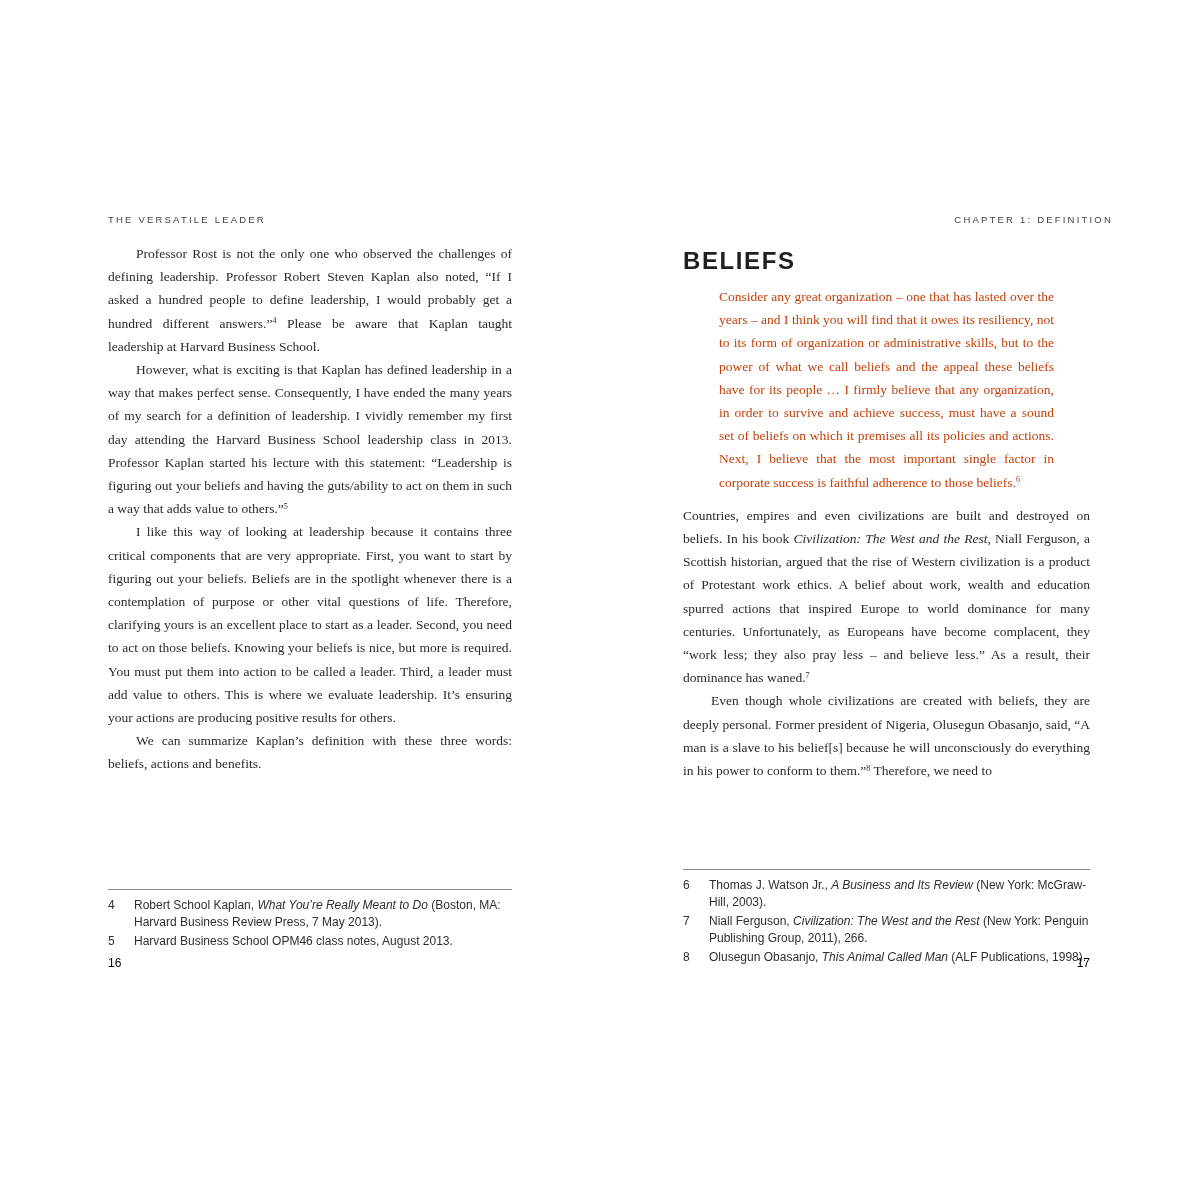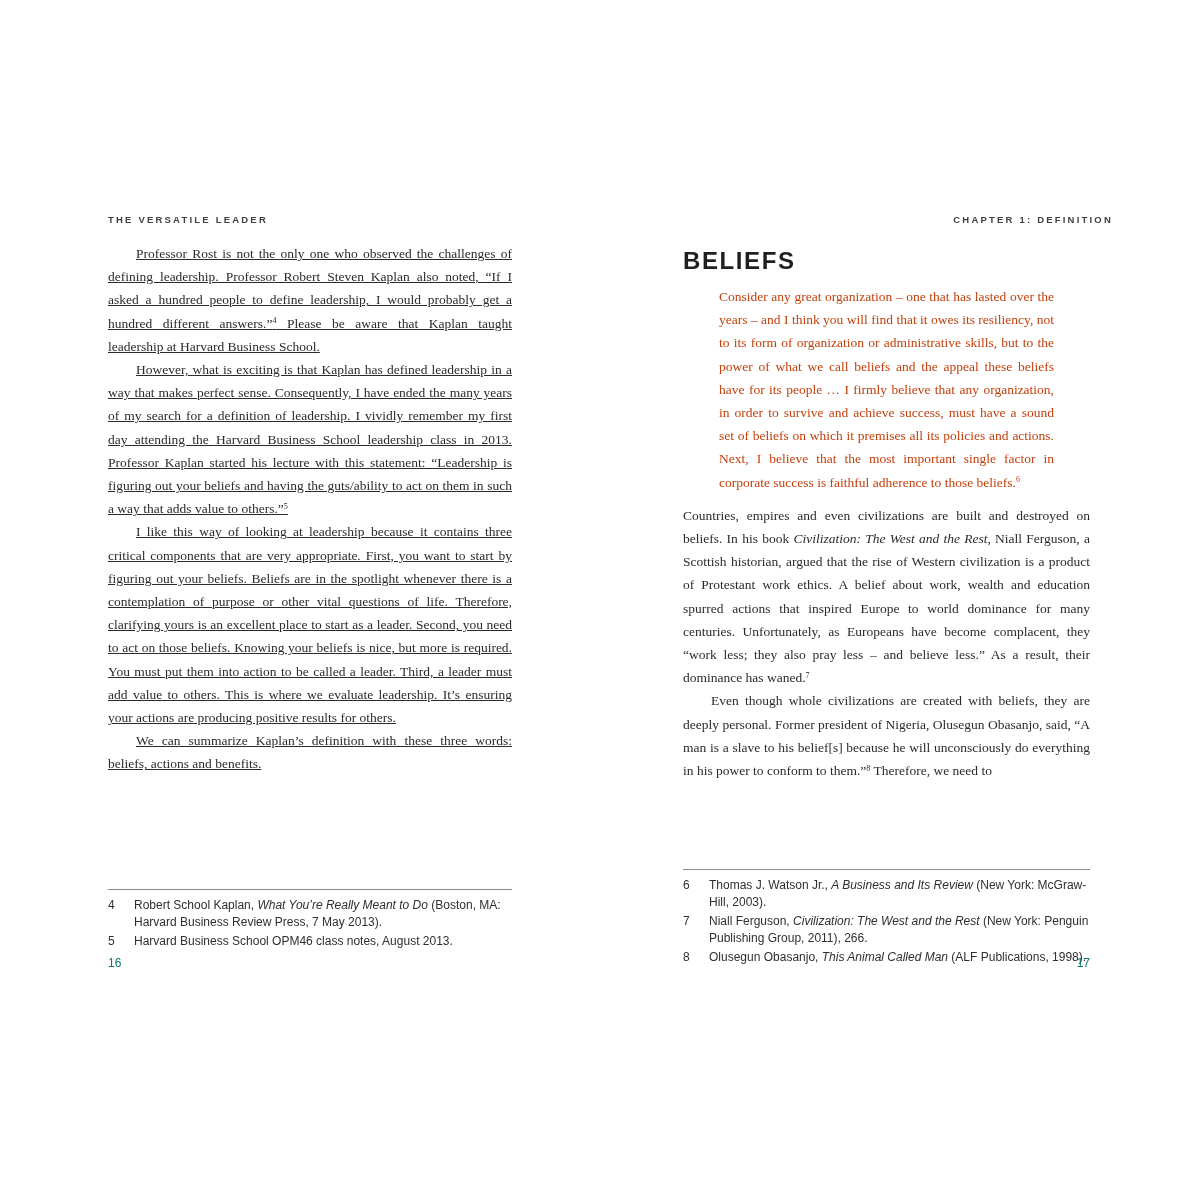--- a/index.html
+++ b/index.html
@@ -11,31 +11,31 @@
     font-family: "Liberation Serif", serif;
     color: #2b2b2b;
     overflow: hidden;
   }
   
   .runhead {
     position: absolute;
     top: 214px;
     font-family: "Liberation Sans", sans-serif;
     font-size: 9.5px;
-    font-weight: 700;
+    font-weight: 400;
     letter-spacing: 2.2px;
     color: #3f3f3f;
     white-space: nowrap;
   }
   .rh-left  { left: 108px; width: 404px; }
   .rh-right { left: 706px; width: 407px; text-align: right; }
 
   
   .body-col { position: absolute; }
-  .col-left  { left: 108px; top: 242px; width: 404px; text-decoration: underline; }
+  .col-left  { left: 108px; top: 242px; width: 404px; }
   .col-right { left: 683px; top: 250px; width: 407px; }
 
   p.para {
     margin: 0;
     font-size: 13.5px;
     line-height: 23.2px;
     text-align: justify;
     color: #2b2b2b;
   }
   p.ind { text-indent: 28px; }
@@ -76,21 +76,21 @@
   .fn { display: flex; margin-bottom: 2px; }
   .fn-num { width: 26px; flex: none; }
   .fn-text { flex: 1; }
 
   
   .pagenum {
     position: absolute;
     top: 956px;
     font-family: "Liberation Sans", sans-serif;
     font-size: 12px;
-    color: #0f766e;
+    color: #000000;
   }
   .pn-left  { left: 108px; }
   .pn-right { left: 683px; width: 407px; text-align: right; }
 </style>
 </head>
 <body>
 
 <div class="spread">
 
   <div class="runhead rh-left">THE VERSATILE LEADER</div>

